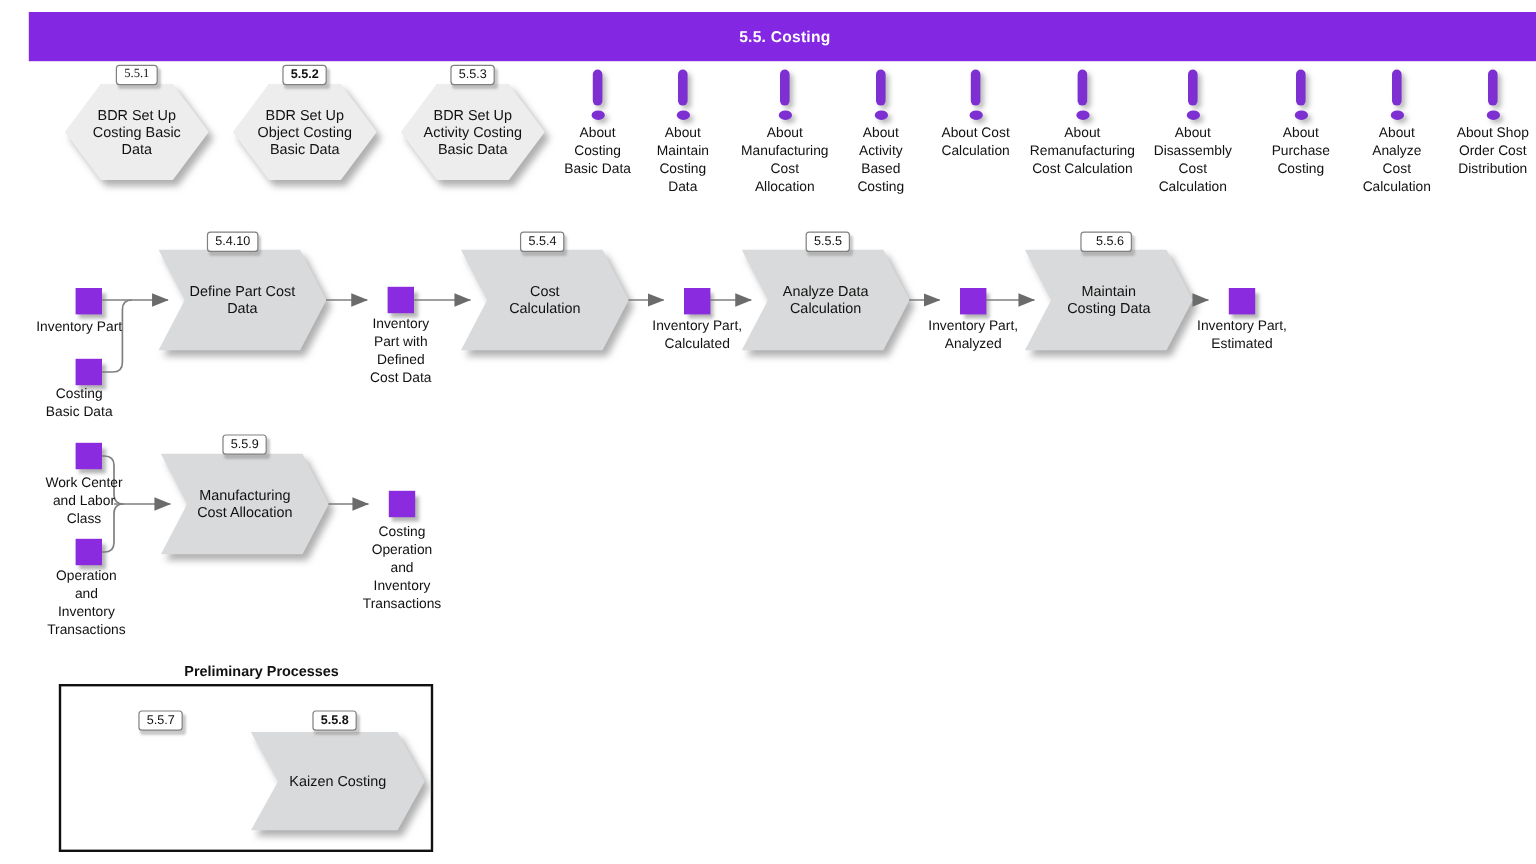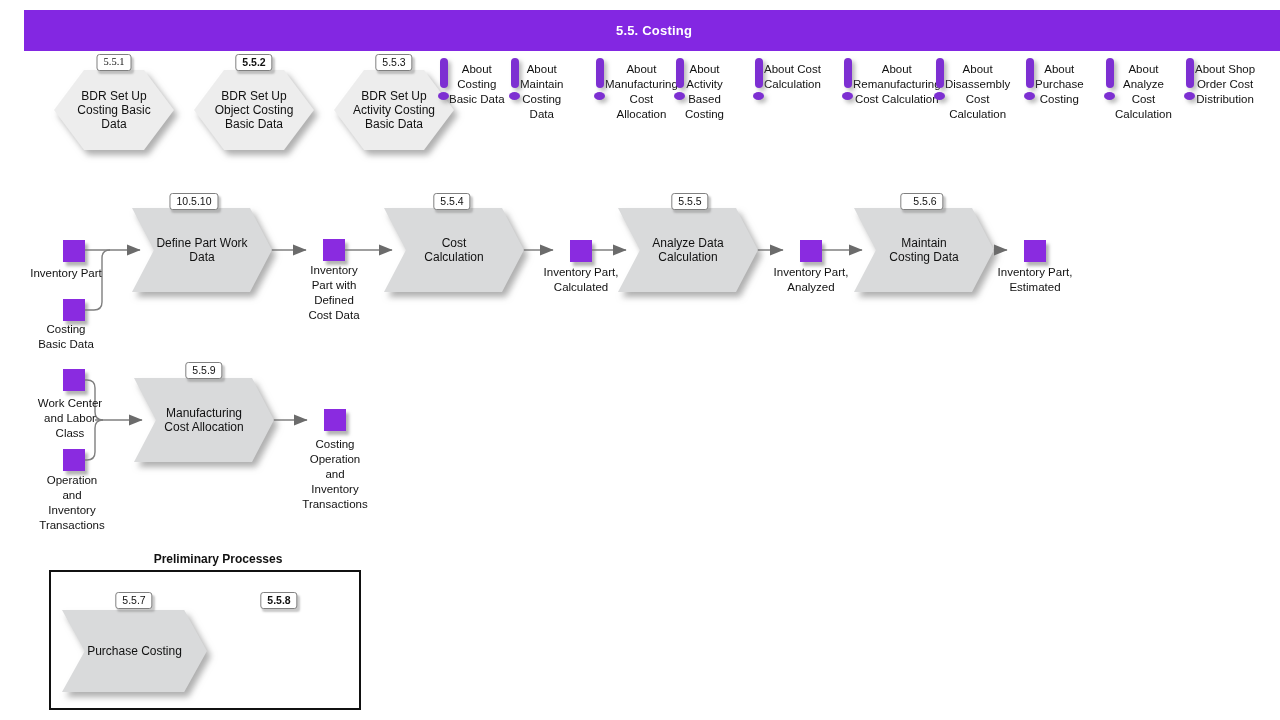--- a/index.html
+++ b/index.html
@@ -23,21 +23,21 @@
              filter:drop-shadow(4px 5px 3px rgba(110,110,110,.55));}
   .shape-label{position:absolute;inset:0;display:flex;align-items:center;justify-content:center;
                text-align:center;font-size:12px;line-height:14px;white-space:pre-line;z-index:4;}
 
   
   .sq{width:22px;height:22px;background:#8A2BE0;box-shadow:3px 4px 3px rgba(120,120,120,.55);z-index:3;}
   .sq-label{transform:translateX(-50%);width:120px;text-align:center;font-size:11.5px;line-height:15px;
             white-space:pre-line;z-index:4;}
 
   
-  .about{transform:translateX(-50%);width:120px;display:flex;flex-direction:row;z-index:3;}
+  .about{transform:translateX(-50%);width:120px;display:flex;flex-direction:column;align-items:center;z-index:3;}
   .excl{display:flex;flex-direction:column;align-items:center;
         filter:drop-shadow(3px 3px 2px rgba(120,120,120,.5));}
   .excl .bar{width:8px;height:30px;border-radius:4px;background:#7D2FD2;}
   .excl .dot{width:11px;height:8px;border-radius:50%;background:#7D2FD2;margin-top:4px;}
   .about-label{margin-top:4px;text-align:center;font-size:11.5px;line-height:15px;white-space:pre-line;}
 
   
   .prelim-box{left:35px;top:570px;width:308px;height:136px;border:2px solid #111;background:#fff;z-index:1;}
   .prelim-title{transform:translateX(-50%);font-weight:bold;font-size:12px;white-space:nowrap;}
 
@@ -200,26 +200,26 @@
 Distribution</div>
   </div>
 
   <div class="abs sq" style="left:49px;top:240px;"></div>
   <div class="abs sq-label" style="left:52px;top:266px;">Inventory Part</div>
 
   <div class="abs sq" style="left:49px;top:299px;"></div>
   <div class="abs sq-label" style="left:52px;top:322px;">Costing
 Basic Data</div>
 
-  <div class="abs badge" style="left:180px;top:193px;">10.5.10</div>
+  <div class="abs badge" style="left:180px;top:193px;">5.4.10</div>
   <div class="abs shape" style="left:118px;top:208px;width:140px;height:84px;">
     <svg viewBox="0 0 140 84" preserveAspectRatio="none">
         <polygon points="0,0 118,0 140,42 118,84 0,84 22,42" fill="#D9DADB"></polygon>
       </svg>
-    <div class="shape-label">Define Part Work
+    <div class="shape-label">Define Part Cost
 Data</div>
   </div>
 
   <div class="abs sq" style="left:309px;top:239px;"></div>
   <div class="abs sq-label" style="left:320px;top:263px;">Inventory
 Part with
 Defined
 Cost Data</div>
 
   <div class="abs badge" style="left:438px;top:193px;">5.5.4</div>
@@ -285,22 +285,22 @@
   <div class="abs sq-label" style="left:321px;top:437px;">Costing
 Operation
 and
 Inventory
 Transactions</div>
 
   <div class="abs prelim-title" style="left:204px;top:552px;">Preliminary Processes</div>
   <div class="abs prelim-box"></div>
 
   <div class="abs badge" style="left:120px;top:592px;">5.5.7</div>
-  <div class="abs shape" style="left:48px;top:610px;width:145px;height:82px;">
-    <svg viewBox="0 0 140 84" preserveAspectRatio="none">
-        <polygon points="0,0 118,0 140,42 118,84 0,84 22,42" fill="#D9DADB"></polygon>
-      </svg>
-    <div class="shape-label">Purchase Costing</div>
-  </div>
 
   <div class="abs badge" style="left:265px;top:592px;font-weight:bold;">5.5.8</div>
+  <div class="abs shape" style="left:195px;top:610px;width:145px;height:82px;">
+    <svg viewBox="0 0 140 84" preserveAspectRatio="none">
+        <polygon points="0,0 118,0 140,42 118,84 0,84 22,42" fill="#D9DADB"></polygon>
+      </svg>
+    <div class="shape-label">Kaizen Costing</div>
+  </div>
 
 </div>
 
 </body></html>

